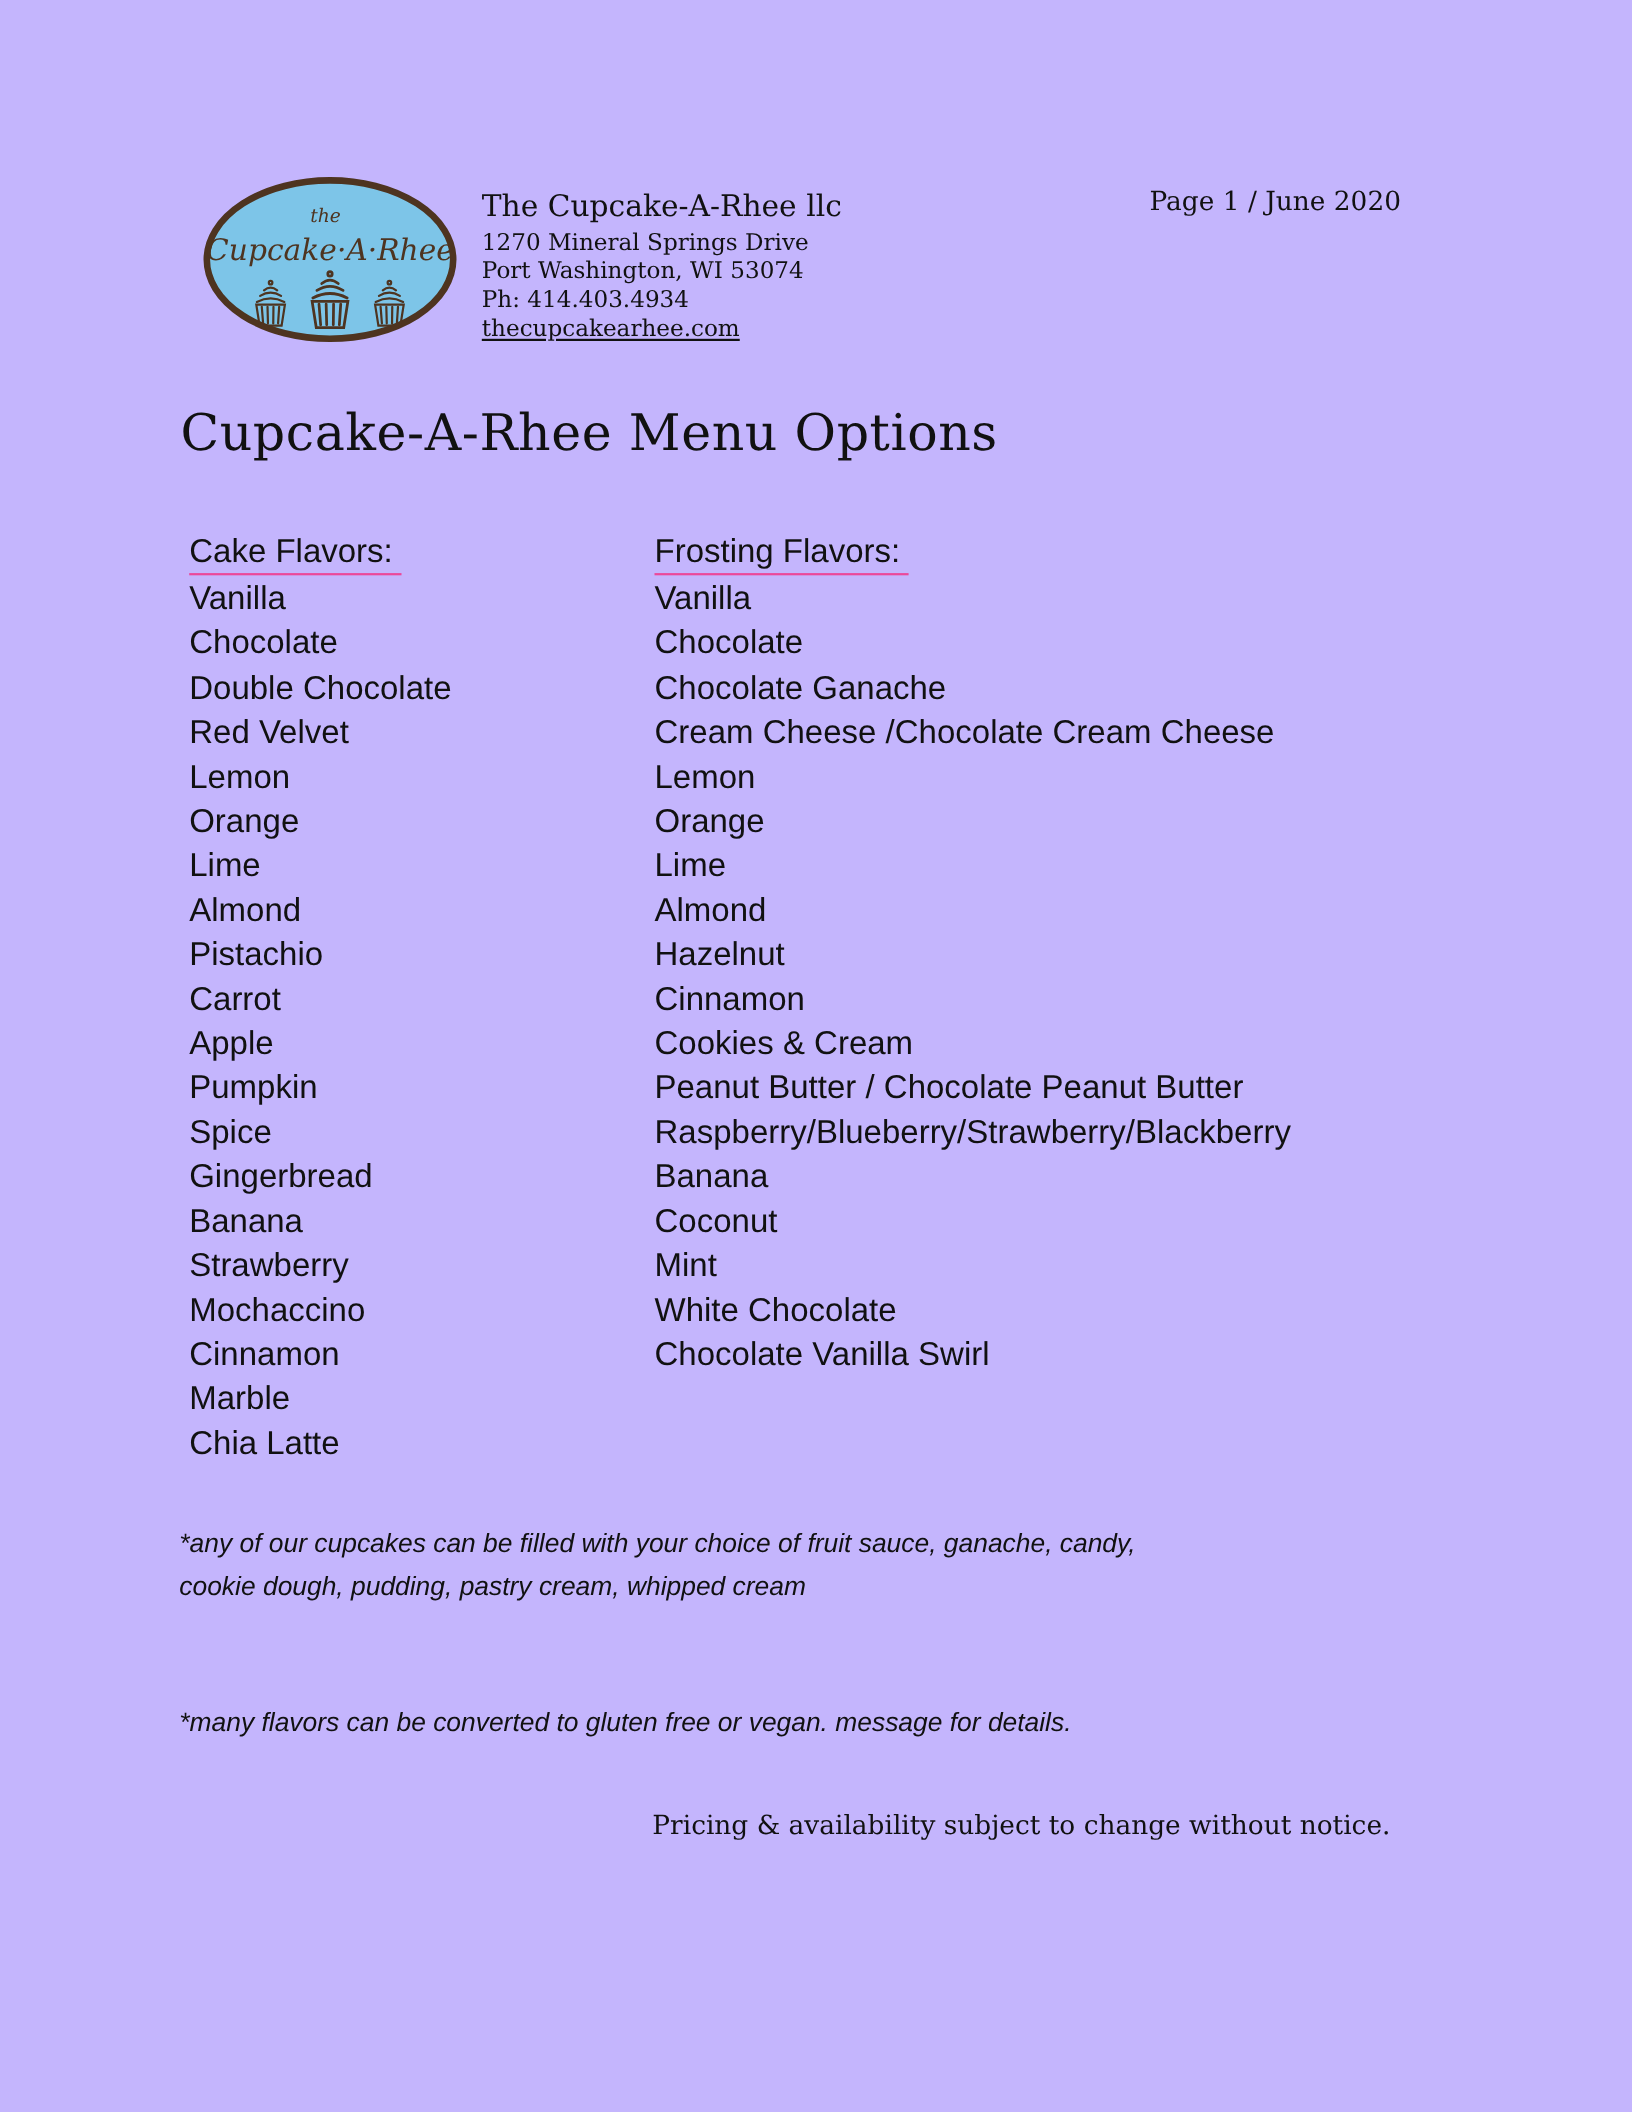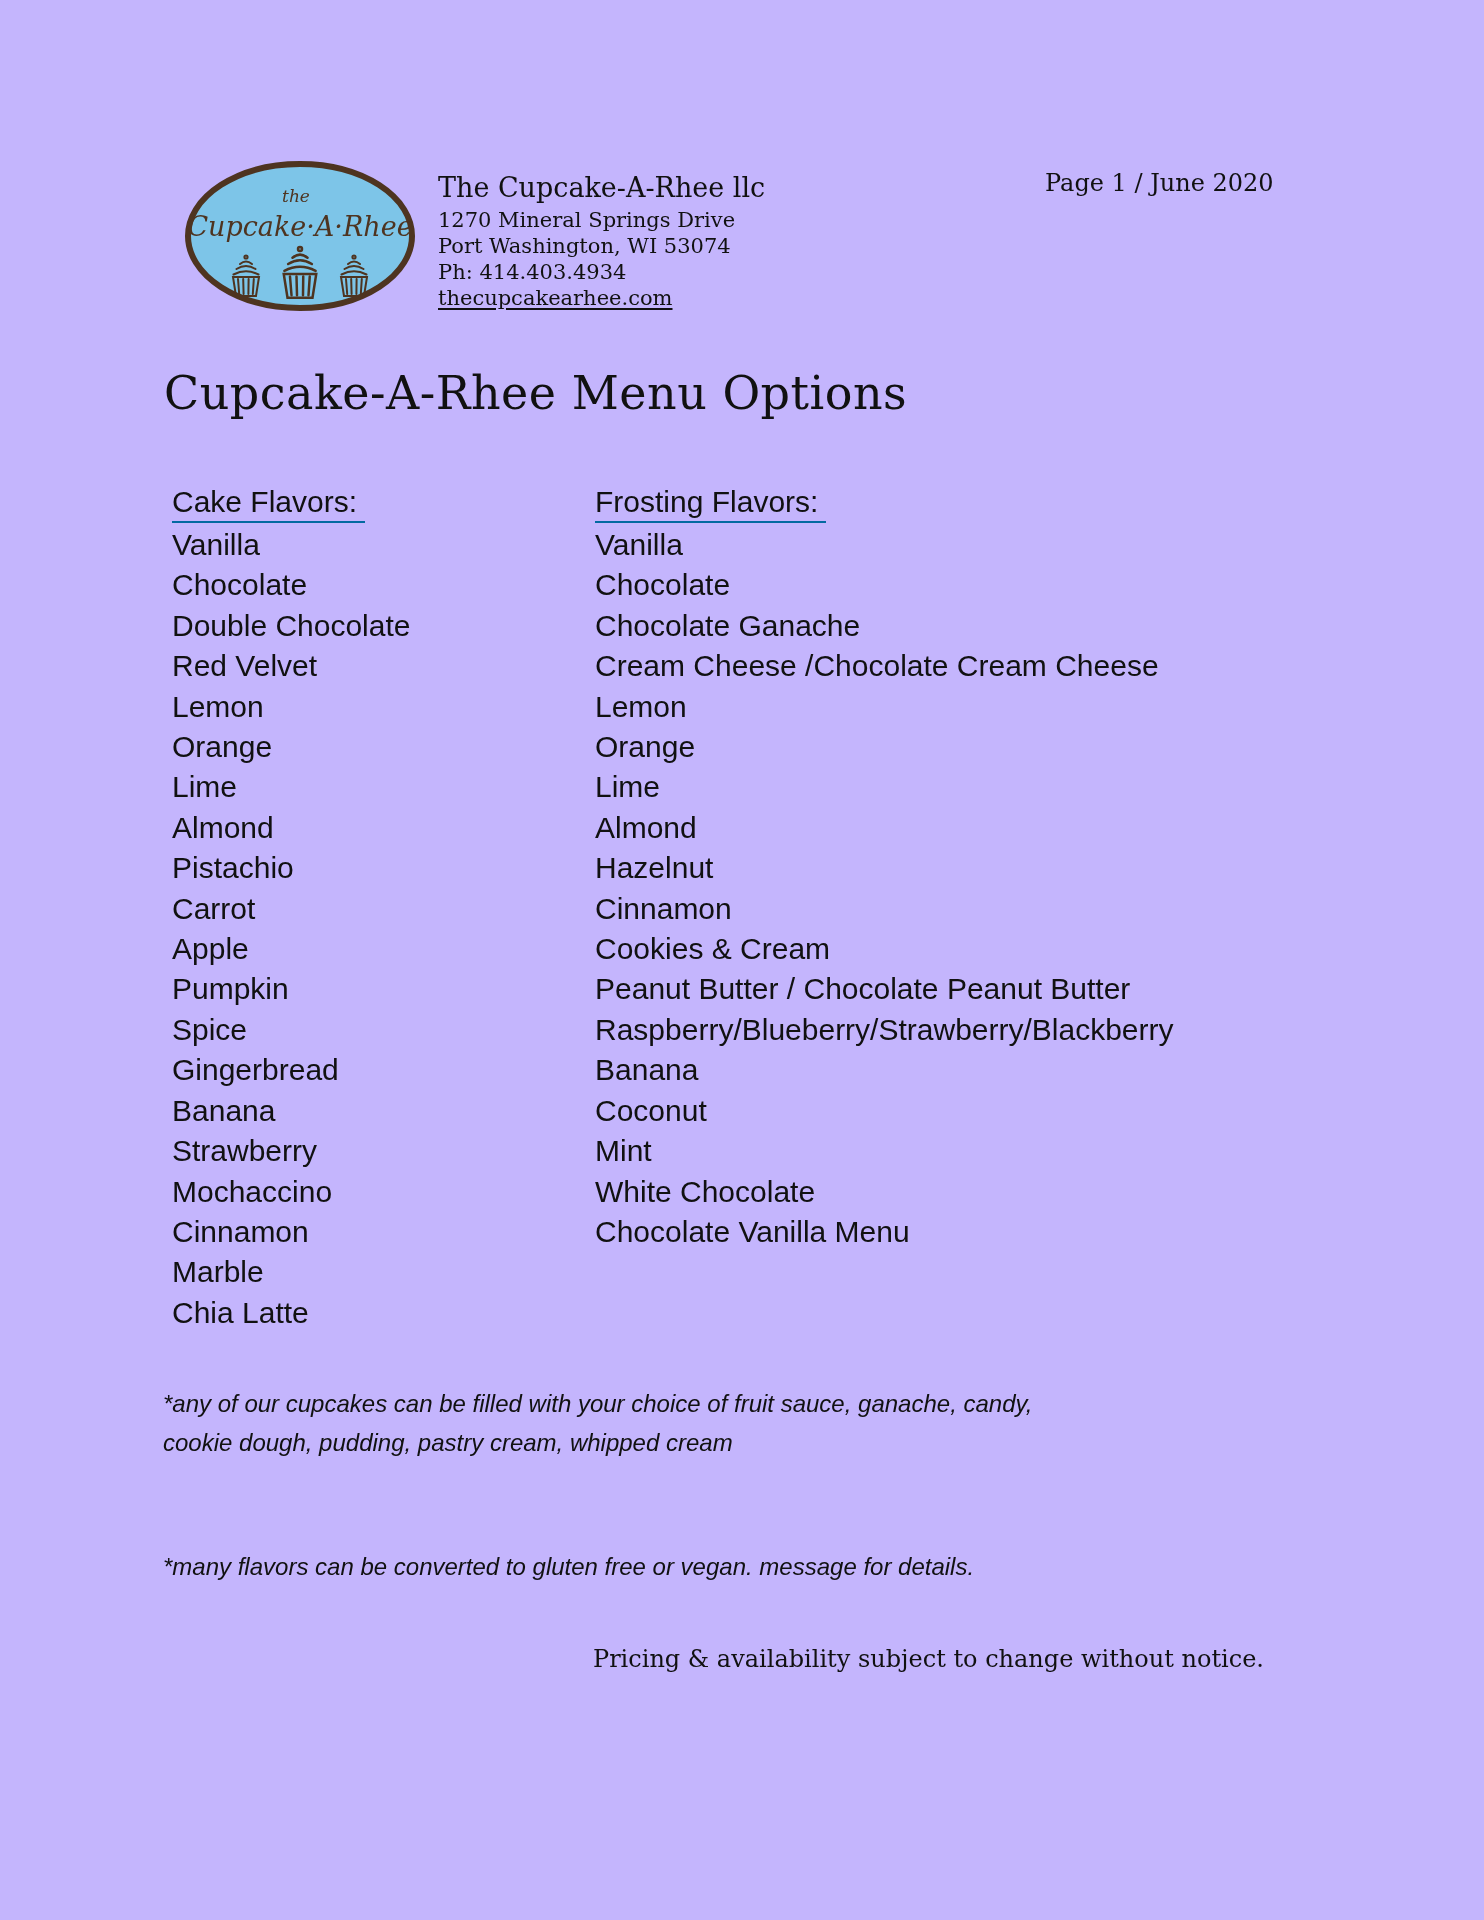--- a/index.html
+++ b/index.html
@@ -39,21 +39,21 @@
     font-size: 46px; line-height: 56px;
     letter-spacing: 0.5px;
   }
 
   
   .col { position: absolute; top: 482px; font-size: 30px; line-height: 40.4px; }
   .col-cake { left: 172px; }
   .col-frosting { left: 595px; }
   .col-heading-text {
     display: inline-block;
-    border-bottom: 2px solid #0369a1;
+    border-bottom: 2px solid #ec4899;
     padding-right: 8px;
     line-height: 38px;
     margin-bottom: 2px;
   }
   .menu-item { white-space: pre; }
 
   
   .note {
     position: absolute; left: 163px;
     font-style: italic;
@@ -155,21 +155,21 @@
         <div class="menu-item">Almond</div>
         <div class="menu-item">Hazelnut</div>
         <div class="menu-item">Cinnamon</div>
         <div class="menu-item">Cookies &amp; Cream</div>
         <div class="menu-item">Peanut Butter / Chocolate Peanut Butter</div>
         <div class="menu-item">Raspberry/Blueberry/Strawberry/Blackberry</div>
         <div class="menu-item">Banana</div>
         <div class="menu-item">Coconut</div>
         <div class="menu-item">Mint</div>
         <div class="menu-item">White Chocolate</div>
-        <div class="menu-item">Chocolate Vanilla Menu</div>
+        <div class="menu-item">Chocolate Vanilla Swirl</div>
       </div>
   </div>
 
   <div class="note note-filling"><div class="note-line">*any of our cupcakes can be filled with your choice of fruit sauce, ganache, candy,</div><div class="note-line">cookie dough, pudding, pastry cream, whipped cream</div></div>
 
   <div class="note note-dietary">*many flavors can be converted to gluten free or vegan. message for details.</div>
 
   <div class="footer">Pricing &amp; availability subject to change without notice.</div>
 </div>
 

